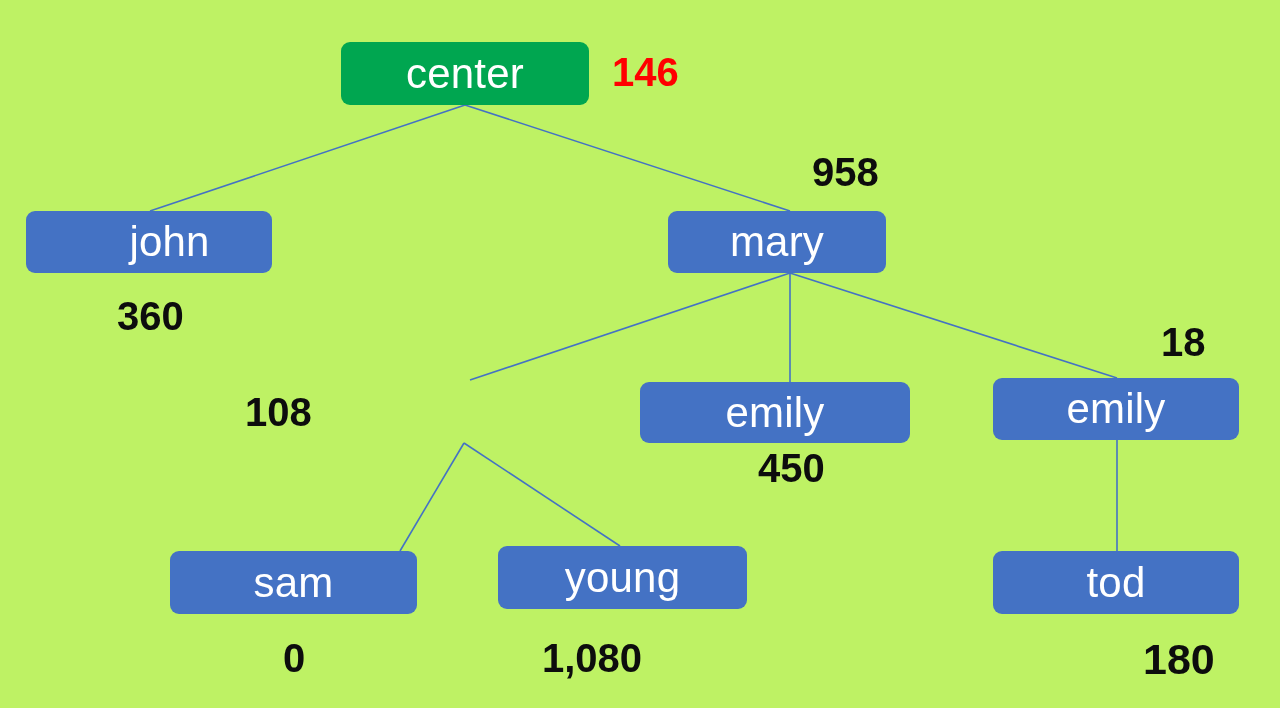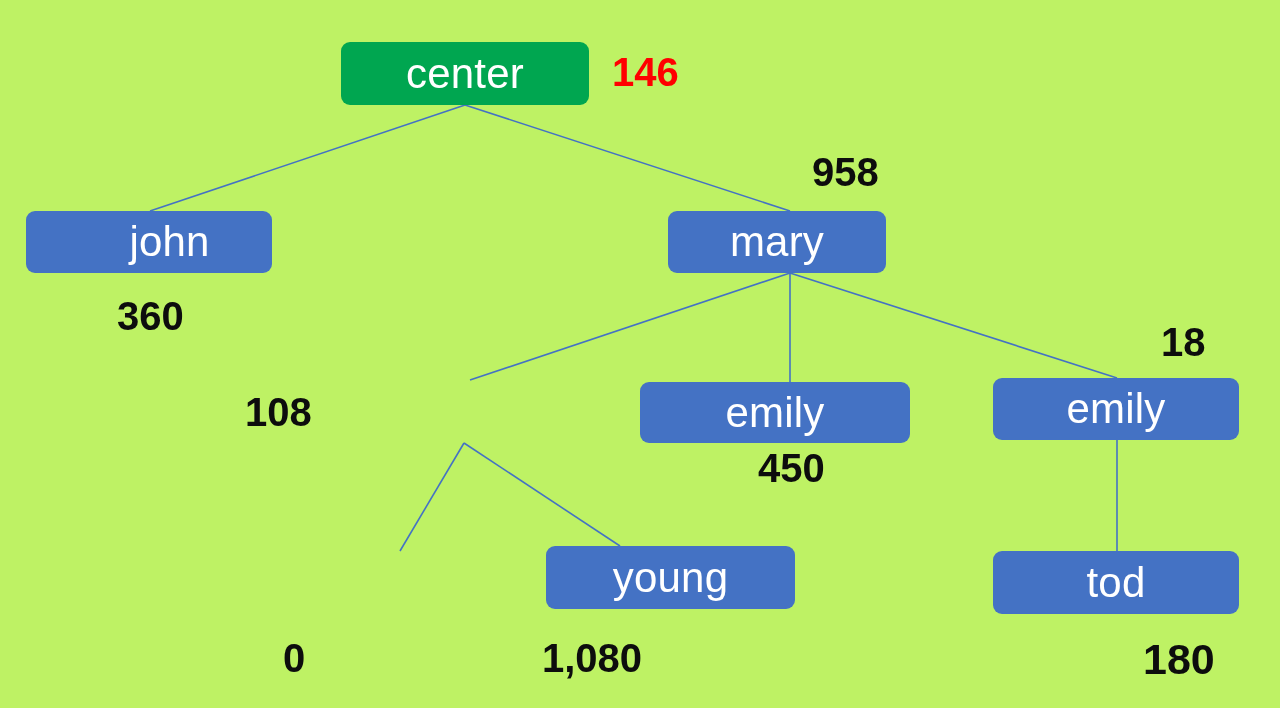--- a/index.html
+++ b/index.html
@@ -92,23 +92,26 @@
   <div class="node" style="left:640px; top:382px; width:270px; height:61px; background:#4472C4; font-size:42px;">
     <span class="node-label">emily</span>
   </div>
   <div class="value-label" style="left:758px; top:448px; font-size:40px;">450</div>
 
   <div class="node" style="left:993px; top:378px; width:246px; height:62px; background:#4472C4; font-size:42px;">
     <span class="node-label">emily</span>
   </div>
   <div class="value-label" style="left:1161px; top:322px; font-size:40px;">18</div>
 
+  <div class="node" style="left:170px; top:551px; width:247px; height:63px; background:#4472C4; font-size:42px;">
+    <span class="node-label">sam</span>
+  </div>
   <div class="value-label" style="left:283px; top:638px; font-size:40px;">0</div>
 
-  <div class="node" style="left:498px; top:546px; width:249px; height:63px; background:#4472C4; font-size:42px;margin-left:48px;">
+  <div class="node" style="left:498px; top:546px; width:249px; height:63px; background:#4472C4; font-size:42px;">
     <span class="node-label">young</span>
   </div>
   <div class="value-label" style="left:542px; top:638px; font-size:40px;">1,080</div>
 
   <div class="node" style="left:993px; top:551px; width:246px; height:63px; background:#4472C4; font-size:42px;">
     <span class="node-label">tod</span>
   </div>
   <div class="value-label" style="left:1143px; top:638px; font-size:43px;">180</div>
 
 </div>

